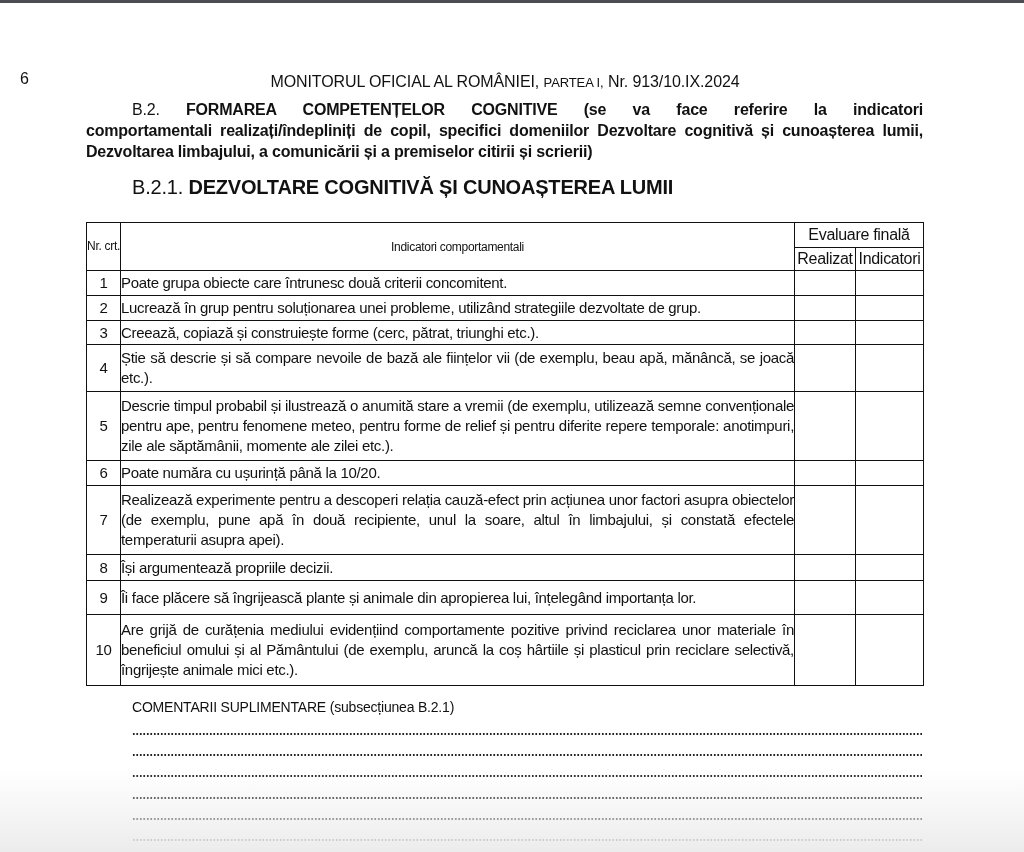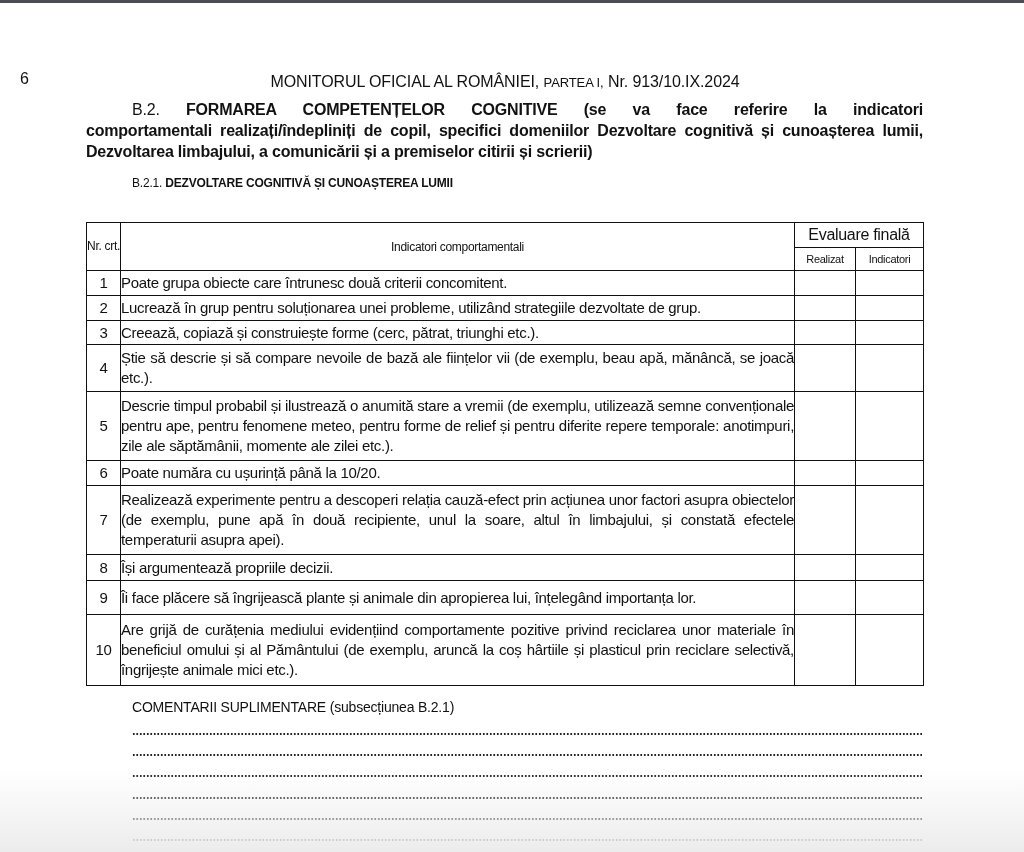--- a/index.html
+++ b/index.html
@@ -14,38 +14,38 @@
     background: linear-gradient(to bottom, rgba(255,255,255,0), rgba(236,236,236,1)); pointer-events: none; }
 
   .page-num { position: absolute; left: 20px; top: 70px; font-size: 16px; }
   .running-head { position: absolute; left: 0; width: 1010px; top: 73px; text-align: center; font-size: 16px; letter-spacing: -0.1px; }
   .running-head .sc { font-size: 13px; }
 
   .intro { position: absolute; left: 86px; top: 99px; width: 837px; font-size: 16px; line-height: 21px; text-align: justify; font-weight: bold; letter-spacing: -0.2px; }
   .intro .lead { font-weight: normal; padding-left: 46px; }
   .intro p { margin: 0; text-align-last: left; }
   .intro .first-line { text-align: justify; text-align-last: justify; }
-  .subhead { position: absolute; left: 132px; top: 176px; font-size: 12px; letter-spacing: -0.2px; }
+  .subhead { position: absolute; left: 132px; top: 176px; font-size: 20px; letter-spacing: -0.2px; }
   .subhead b { font-weight: bold; }
 
   table.grid {
     position: absolute; left: 86px; top: 222px; width: 837px;
     border-collapse: collapse; table-layout: fixed;
     font-size: 15px; letter-spacing: -0.3px; line-height: 20px;
   }
   table.grid td, table.grid th { border: 1.5px solid #111; padding: 0; vertical-align: middle; }
   table.grid th { font-weight: normal; }
   col.c-nr { width: 34px; }
   col.c-ind { width: 674px; }
   col.c-re { width: 61px; }
   col.c-nre { width: 68px; }
   .th-nr { font-size: 12px; line-height: 15px; text-align: center; }
   .th-ind { font-size: 12px; text-align: center; margin-top: 24px; }
   .th-eval { font-size: 16px; text-align: center; height: 24px; }
-  .th-sub { font-size: 11px; text-align: center; height: 22px; margin-top: 26px; }
+  .th-sub { font-size: 16px; text-align: center; height: 22px; margin-top: 26px; }
   td.nr { text-align: center; }
   td.txt { padding: 2px 5px 2px 7px; text-align: justify; }
   td.txt.last-left { text-align-last: left; }
   td.blank { background: #fff; }
 
   .comments-title { position: absolute; left: 132px; top: 699px; font-size: 14px; letter-spacing: -0.2px; }
   .dotline { position: absolute; left: 132px; width: 790px; height: 2px;
     background-image: radial-gradient(circle, #222 0.9px, transparent 1.1px);
     background-size: 3.5px 2px; background-repeat: repeat-x; }
 </style>

